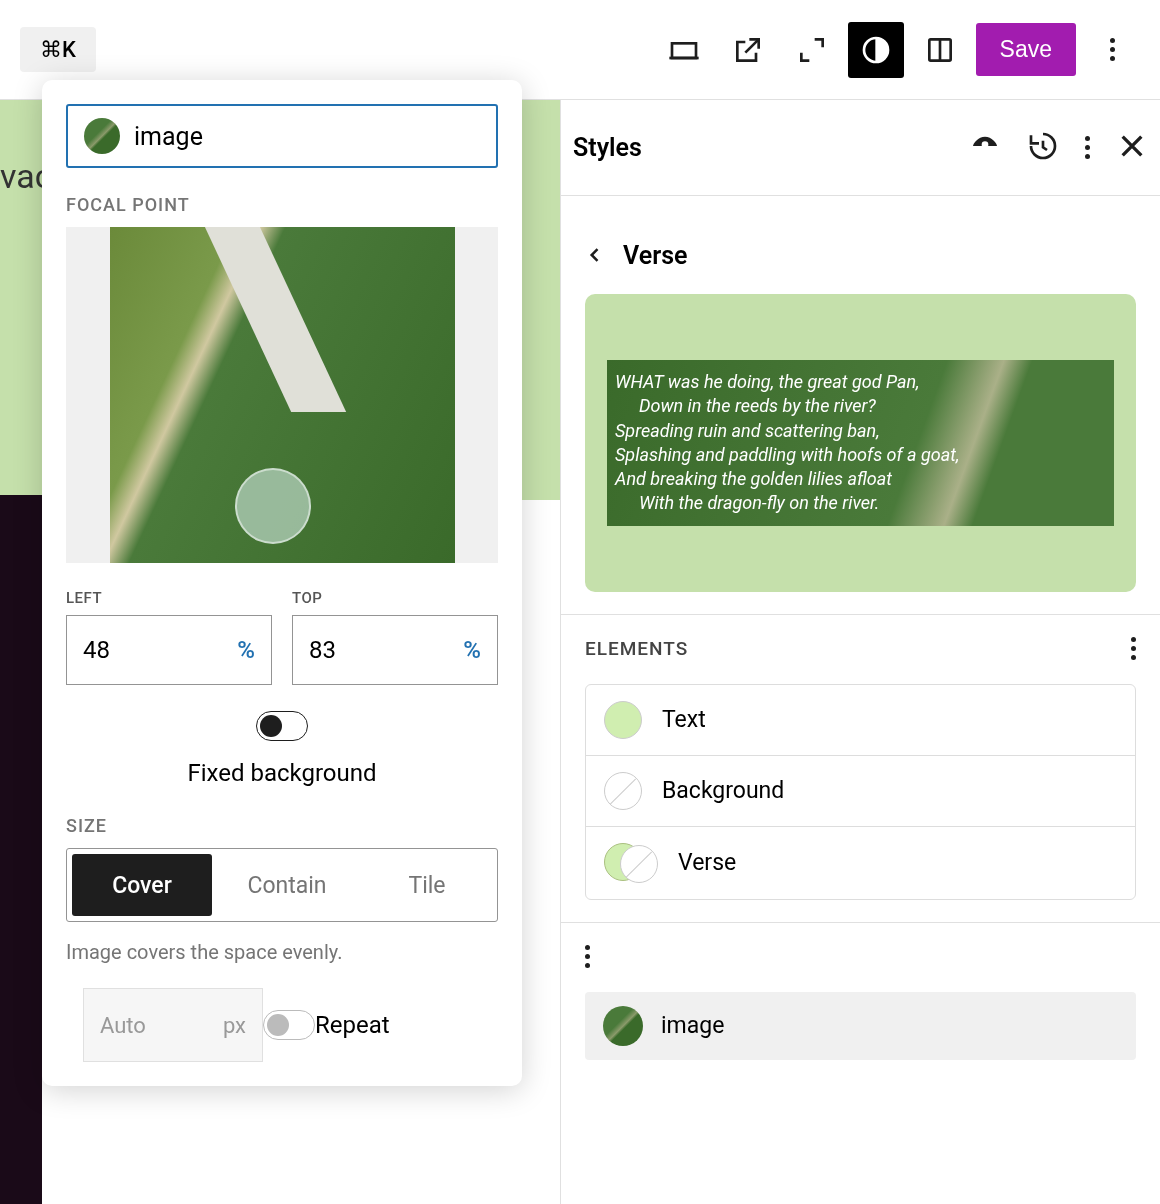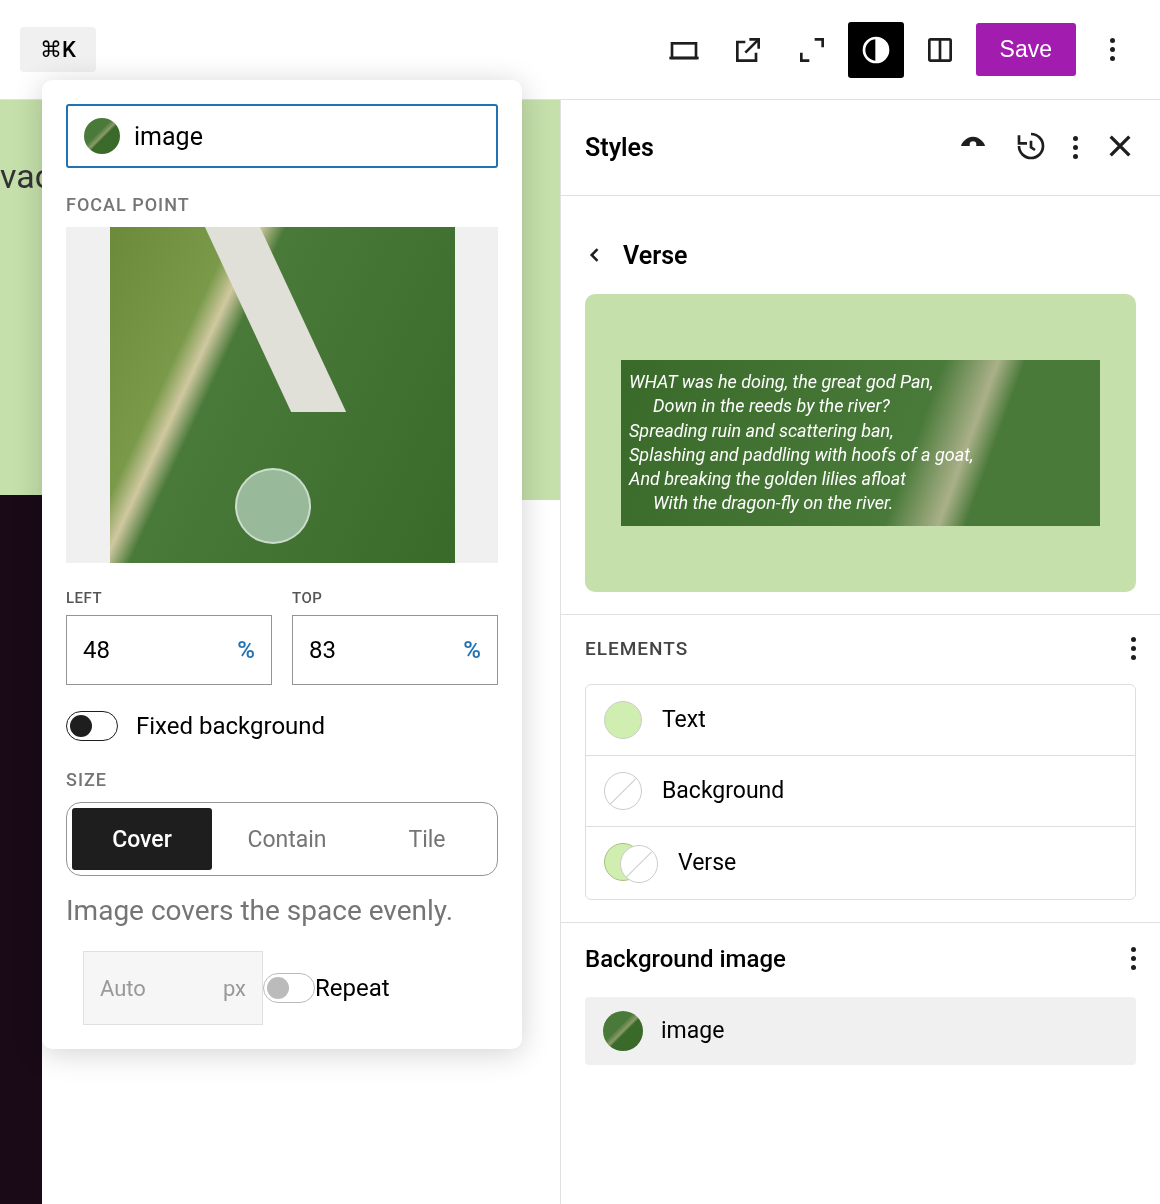--- a/index.html
+++ b/index.html
@@ -178,20 +178,21 @@
   justify-content: space-between;
   font-size: 24px;
 }
 .num-input .unit { color: #2271b1; font-weight: 500; }
 
 .toggle-row {
   display: flex;
   align-items: center;
   gap: 18px;
   margin-top: 26px;
+  flex-direction: column;
 }
 .toggle {
   width: 52px;
   height: 30px;
   border-radius: 15px;
   border: 1.5px solid #1e1e1e;
   background: #fff;
   position: relative;
 }
 .toggle::before {
@@ -203,21 +204,21 @@
   background: #1e1e1e;
   top: 2.5px;
   left: 3px;
 }
 .toggle.off-gray { border-color: #bbb; }
 .toggle.off-gray::before { background: #bbb; }
 .toggle-label { font-size: 24px; }
 
 .size-group {
   border: 1px solid #949494;
-  border-radius: 15px;
+  border-radius: 3px;
   display: flex;
   height: 74px;
   margin-top: 10px;
 }
 .size-opt {
   flex: 1;
   display: flex;
   align-items: center;
   justify-content: center;
   font-size: 23px;
@@ -225,21 +226,21 @@
   cursor: pointer;
 }
 .size-opt.active {
   background: #1e1e1e;
   color: #fff;
   border-radius: 3px;
   margin: 5px;
   font-weight: 500;
 }
 .help-text {
-  font-size: 28px;
+  font-size: 20px;
   color: #757575;
   margin-top: 18px;
 }
 .bottom-row {
   display: flex;
   align-items: center;
   margin-top: 24px;
   margin-left: 17px;
 }
 .auto-box {
@@ -263,21 +264,21 @@
   width: 600px;
   height: 1104px;
   border-left: 1px solid #e0e0e0;
   background: #fff;
 }
 .sb-header {
   height: 96px;
   display: flex;
   align-items: center;
   justify-content: space-between;
-  padding: 0 24px;
+  padding: 0 12px;
   border-bottom: 1px solid #e0e0e0;
 }
 .sb-title { font-size: 25px; font-weight: 600; }
 .sb-header-icons { display: flex; gap: 26px; align-items: center; }
 .sb-header-icons svg { width: 32px; height: 32px; }
 .sb-header-icons .icon-btn { cursor: pointer; }
 
 .sb-section { padding: 22px 24px; border-bottom: 1px solid #e0e0e0; }
 
 .verse-row {
@@ -286,21 +287,21 @@
   gap: 18px;
   margin-bottom: 22px;
   margin-top: 21px;
 }
 .back-chevron { font-size: 28px; }
 .verse-label { font-size: 25px; font-weight: 600; }
 
 .verse-preview {
   background: #c5e0ab;
   border-radius: 10px;
-  padding: 66px 36px;
+  padding: 66px 22px;
 }
 .verse-text {
   background: linear-gradient(110deg, #3a6a2a 0%, #4a7a3a 60%, #aab088 70%, #4a7a3a 75%);
   padding: 10px 8px;
   color: #fff;
   font-size: 18px;
   line-height: 1.35;
   font-style: italic;
 }
 .verse-text .indent { padding-left: 24px; display: block; }
@@ -558,21 +559,20 @@
           <div class="sA"></div>
             <div class="sB"></div>
         </div>
         <span>Verse</span>
       </div>
     </div>
   </div>
 
   <div class="sb-section" style="border-bottom:none">
     <div class="bg-section-title">
-      <span>Background image</span>
       <div class="more-dots">
           <i></i>
           <i></i>
           <i></i>
         </div>
     </div>
     <div class="bg-image-row">
       <div class="bg-thumb"></div>
       <span>image</span>
     </div>

